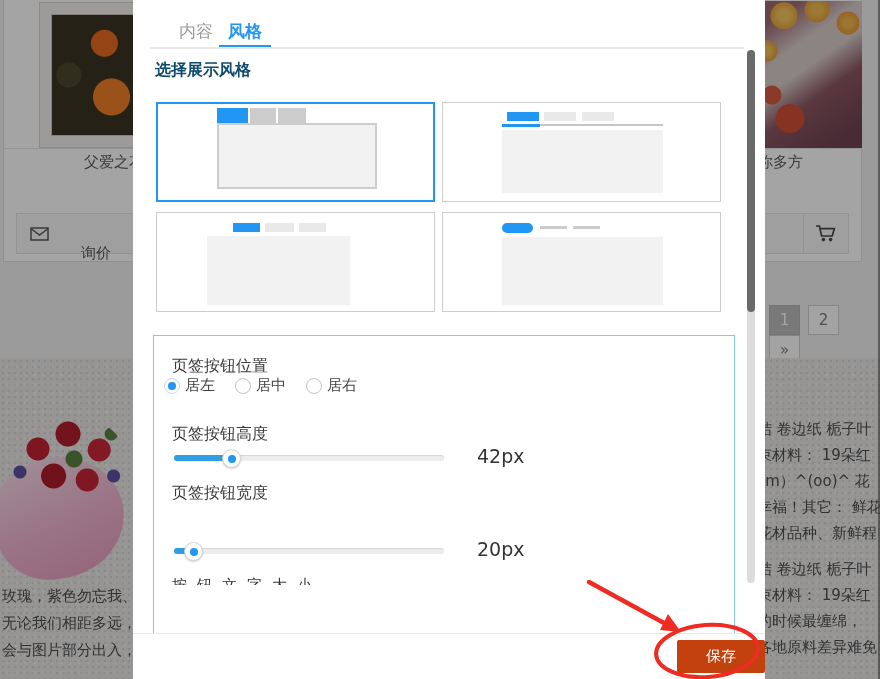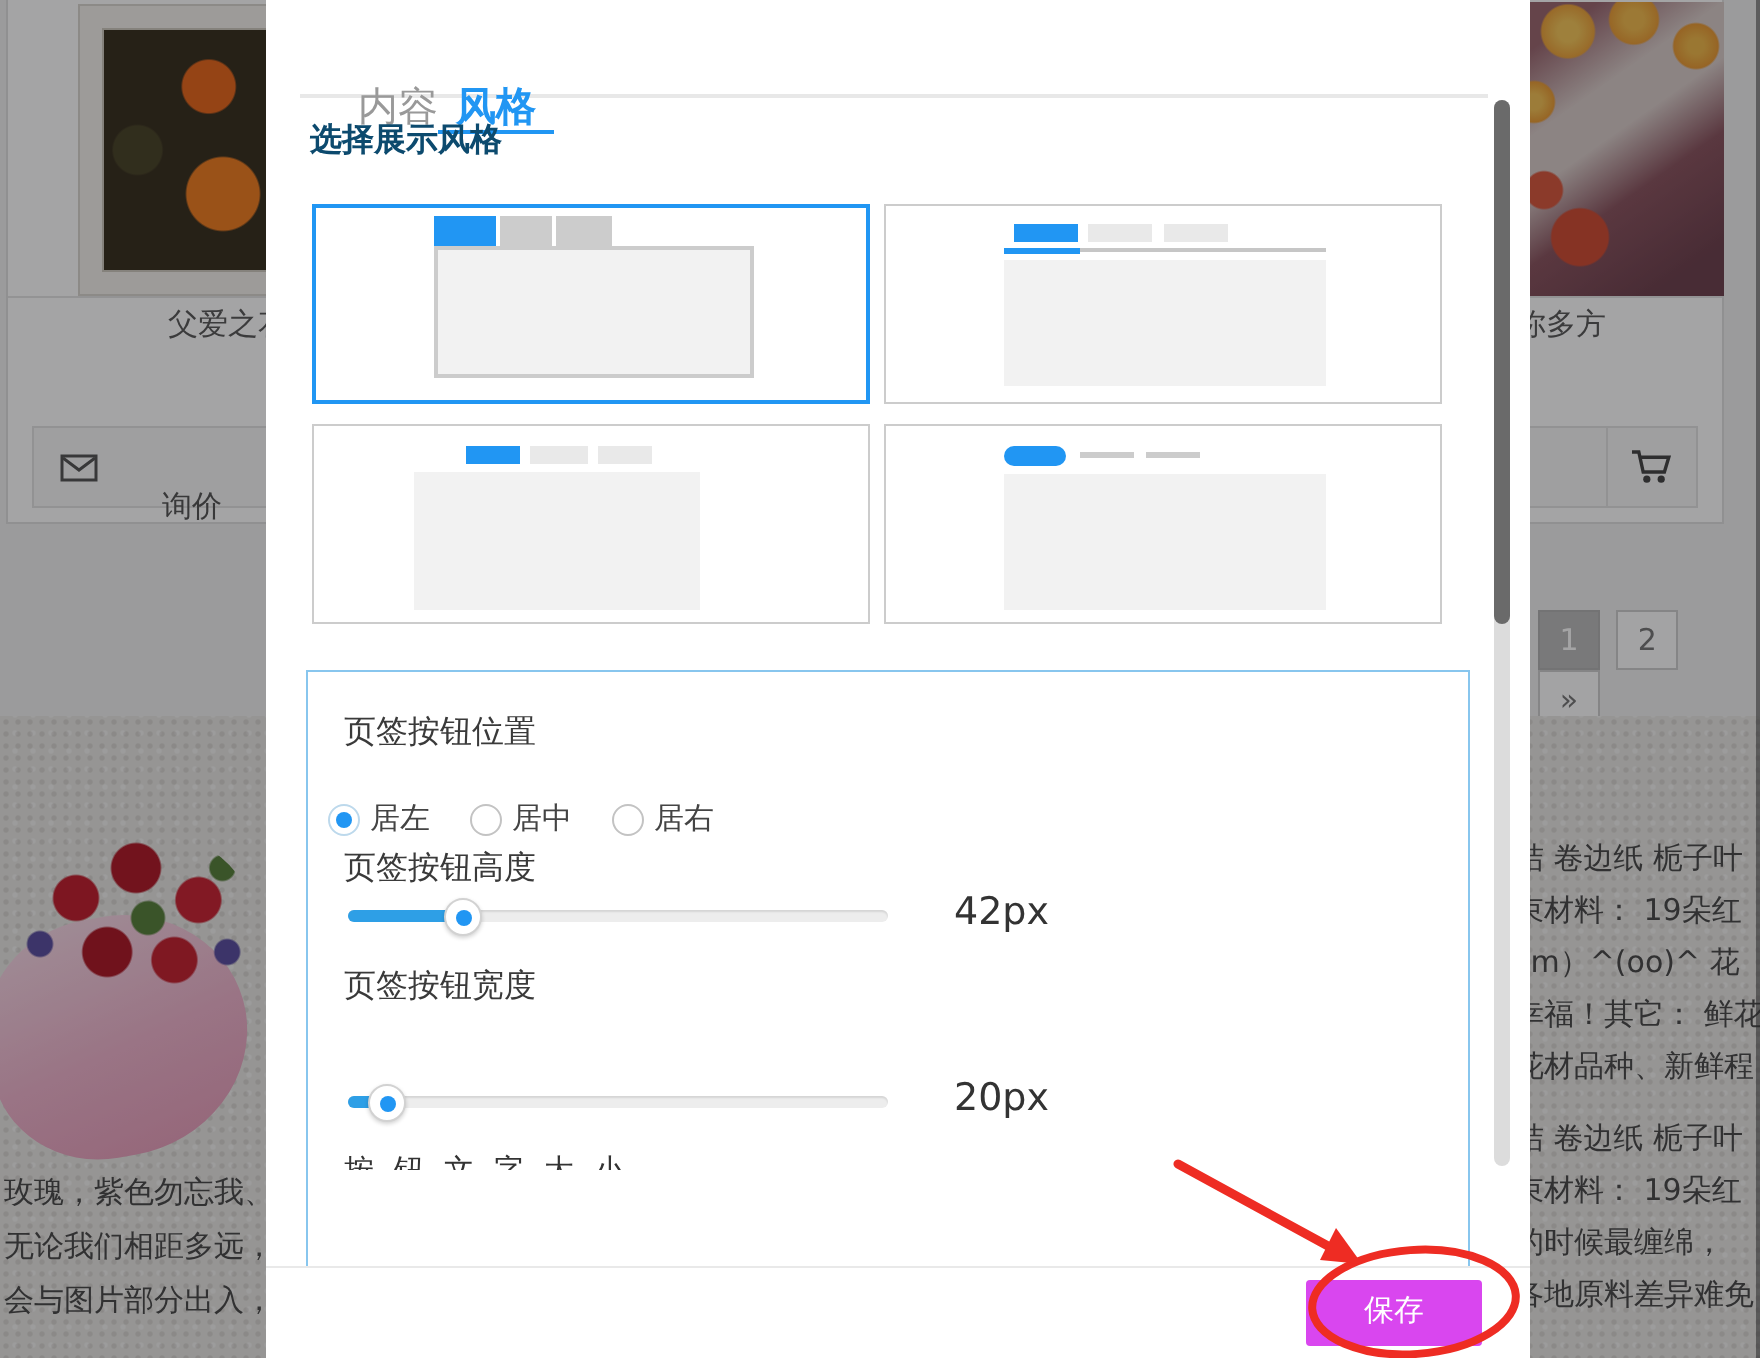--- a/index.html
+++ b/index.html
@@ -120,21 +120,21 @@
   .modal-header {
     flex:0 0 50px; background:#3f4449; color:#fff;
     display:flex; align-items:center; padding:0 22px;
   }
   .modal-title { font-size:17px; font-weight:bold; letter-spacing:1px; }
   .modal-close { margin-left:auto; font-size:26px; line-height:1; color:#fff; cursor:pointer; font-weight:300; }
 
   .modal-body { position:relative; flex:1 1 auto; overflow:hidden; background:#fff; }
 
   .tabs { position:absolute; left:17px; top:20px; width:594px; height:29px; border-bottom:2px solid #e8e8e8; }
-  .tab { position:absolute; top:0; height:29px; font-size:20px; cursor:pointer;margin-top:20px; }
+  .tab { position:absolute; top:0; height:29px; font-size:17px; cursor:pointer; }
   .tab-content { left:29px; color:#999; }
   .tab-style { left:69px; height:27px; padding:0 9px; color:#2196f3; font-weight:bold; border-bottom:2px solid #2196f3; }
 
   .section-title { position:absolute; left:22px; top:60px; font-size:16px; font-weight:600; color:#0c4a6e; }
 
   .style-card { position:absolute; width:279px; height:100px; border:1px solid #ccc; background:#fff; cursor:pointer; }
   .style-card.selected { border:2px solid #2196f3; }
   .sc1 { left:23px;  top:102px; }
   .sc2 { left:309px; top:102px; }
   .sc3 { left:23px;  top:212px; }
@@ -180,21 +180,21 @@
   .slider-val { position:absolute; left:303px; top:-4px; font-size:19px; color:#333; white-space:nowrap; }
 
   .clipped-label { position:absolute; left:18px; top:240px; height:9px; overflow:hidden; font-size:15px; color:#333; letter-spacing:10px; }
 
   .sb-track { position:absolute; right:10px; top:50px; width:8px; height:533px; background:#dcdcdc; border-radius:4px; }
   .sb-thumb { position:absolute; right:10px; top:50px; width:8px; height:262px; background:#6a6a6a; border-radius:4px; cursor:pointer; }
 
   .modal-footer { flex:0 0 46px; position:relative; background:#fff; border-top:1px solid #e9e9e9; }
   .btn { position:absolute; top:6px; width:88px; height:33px; line-height:33px; text-align:center; font-size:15px; border-radius:2px; cursor:pointer; }
   .btn-cancel { left:12px; background:#f1f1f1; color:#666; }
-  .btn-save  { right:24px; background:#d946ef; color:#fff;font-family:Liberation Serif, serif; }
+  .btn-save  { right:0; background:#c2410c; color:#fff; }
 
   
   .annotation { position:absolute; inset:0; pointer-events:none; }
 
   .env-svg, .cart-svg { display:block; }
 </style>
 </head>
 <body>
 
 <div class="stage">
@@ -302,21 +302,21 @@
 
       <div class="style-card sc4">
         <div class="pv pv-blue" style="left:59px; top:10px; width:31px; height:10px; border-radius:5px;"></div>
         <div class="pv" style="left:97px; top:13px; width:27px; height:3px; background:#ccc;"></div>
         <div class="pv" style="left:130px; top:13px; width:27px; height:3px; background:#ccc;"></div>
         <div class="pv pv-fill" style="left:59px; top:24px; width:161px; height:68px;"></div>
       </div>
 
       <div class="panel">
         <div class="field-label" style="top:20px;">页签按钮位置</div>
-        <div class="radio-row" style="top:64px;">
+        <div class="radio-row" style="top:40px;">
           <span class="radio-item">
             <span class="radio checked"></span>
             <span class="radio-text">居左</span>
           </span>
           <span class="radio-item">
             <span class="radio"></span>
             <span class="radio-text">居中</span>
           </span>
           <span class="radio-item">
             <span class="radio"></span>

